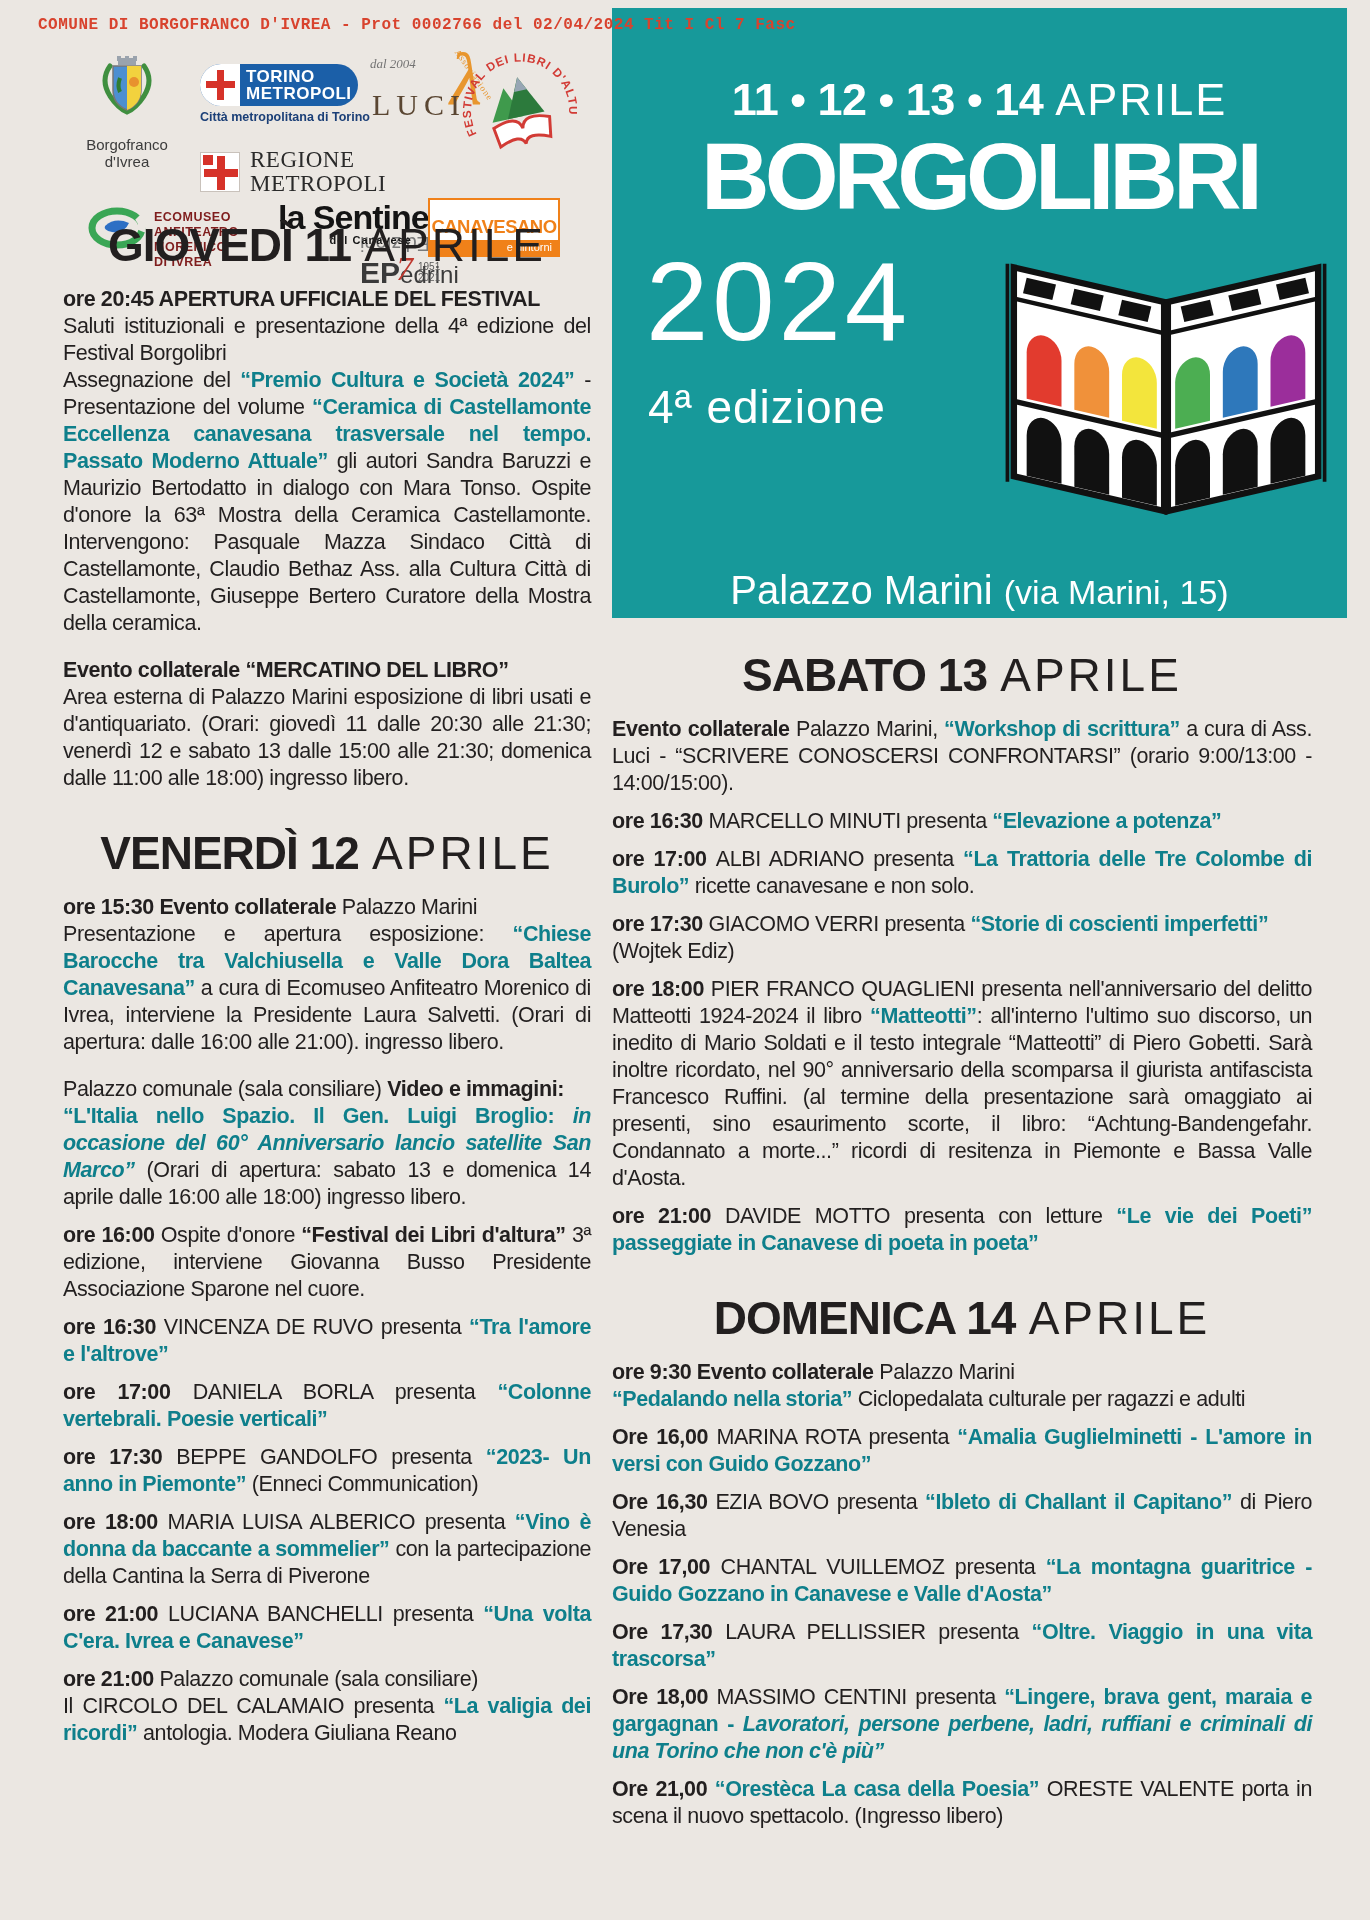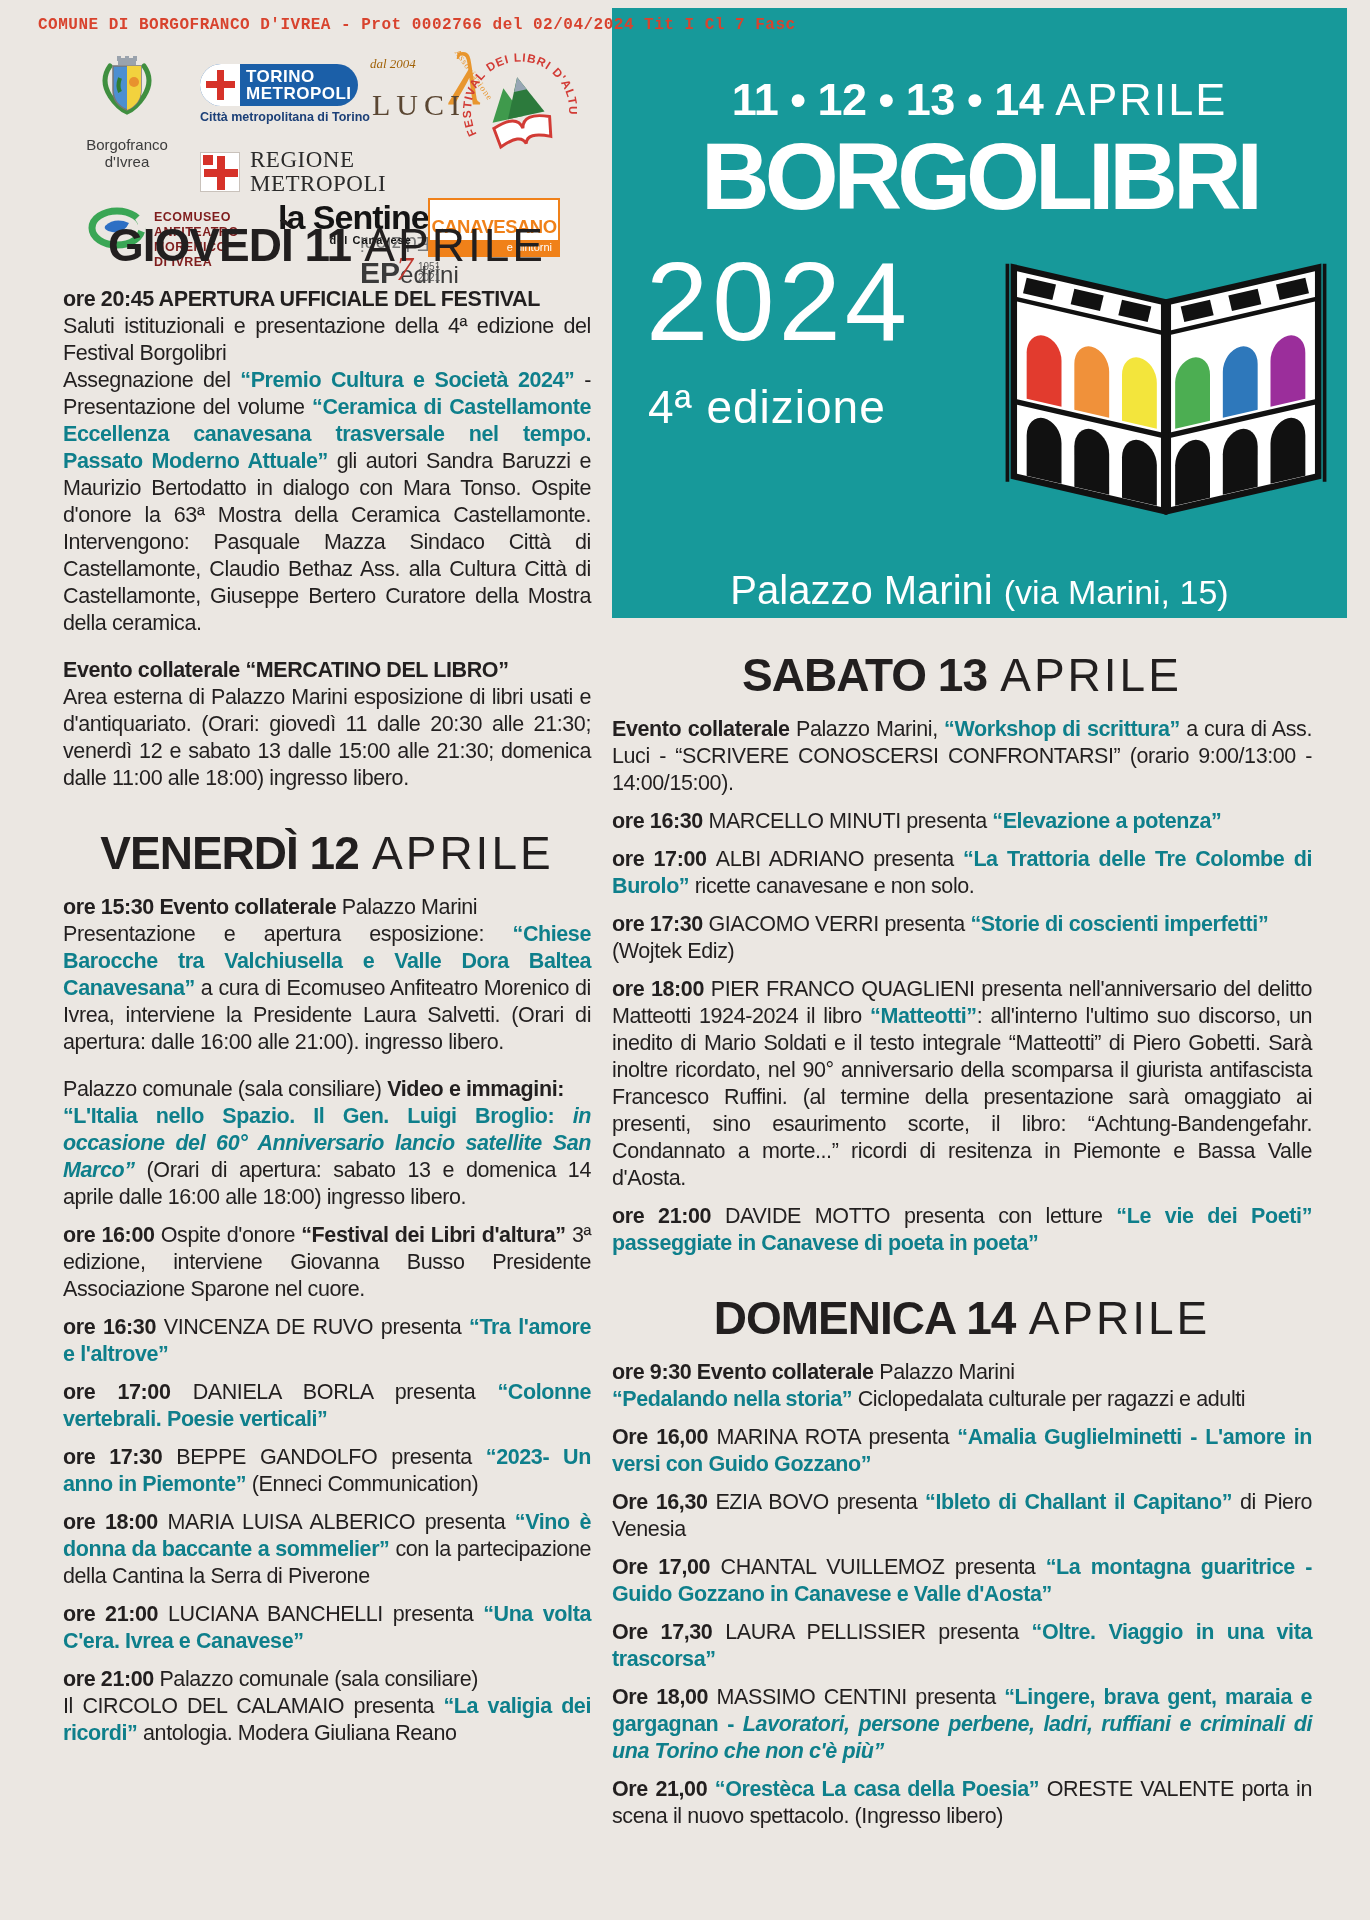--- a/index.html
+++ b/index.html
@@ -72,21 +72,21 @@
   .tm-text{color:#fff;font-weight:800;font-size:17px;line-height:1.0;padding-left:6px;letter-spacing:.5px;}
   .tm-caption{font-size:12.5px;font-weight:700;color:#1b3f77;margin-top:4px;}
   .rp{display:flex;align-items:center;gap:10px;}
   .rp-icon{width:40px;height:40px;background:#fff;border:1px solid #c9c2bb;position:relative;flex:none;}
   .rp-icon::before,.rp-icon::after{content:"";position:absolute;background:#d63229;}
   .rp-icon::before{left:16px;top:3px;width:8px;height:34px;}
   .rp-icon::after{left:3px;top:16px;width:34px;height:8px;}
   .rp-sq{position:absolute;width:10px;height:10px;background:#d63229;left:2px;top:2px;}
   .rp-text{font-family:"Liberation Serif",serif;font-size:23px;line-height:1.05;color:#2a2a2a;letter-spacing:.5px;}
   .luci{position:relative;width:120px;height:80px;font-family:"Liberation Serif",serif;}
-  .luci .dal{position:absolute;left:0;top:2px;font-style:italic;font-size:13px;color:#a16207;}
+  .luci .dal{position:absolute;left:0;top:2px;font-style:italic;font-size:13px;color:#737373;}
   .luci .lambda{position:absolute;right:8px;top:-12px;font-size:74px;font-style:italic;color:#e8962e;line-height:1;}
   .luci .name{position:absolute;left:2px;top:34px;font-size:30px;letter-spacing:6px;color:#5a4632;}
   .luci .assoc{position:absolute;right:-14px;top:16px;font-size:9px;color:#e8962e;transform:rotate(55deg);letter-spacing:1px;}
   .pedrini{position:relative;width:150px;height:56px;font-size:24px;color:#3a3a3a;}
   .pedrini .flip{display:inline-block;transform:rotate(180deg);color:#7a7a7a;font-size:20px;}
   .pedrini .ep{font-weight:800;font-size:30px;}
   .pedrini .seven{position:absolute;left:36px;top:22px;color:#c03a30;font-family:"Liberation Serif",serif;font-size:34px;font-style:italic;}
   .pedrini .years{position:absolute;left:58px;top:34px;color:#5a5a5a;font-size:10px;line-height:1.05;}
   .eco{display:flex;align-items:center;gap:8px;}
   .eco-text{font-size:12.5px;font-weight:700;color:#7f1d1d;line-height:1.2;letter-spacing:.5px;margin-top:24px;}

